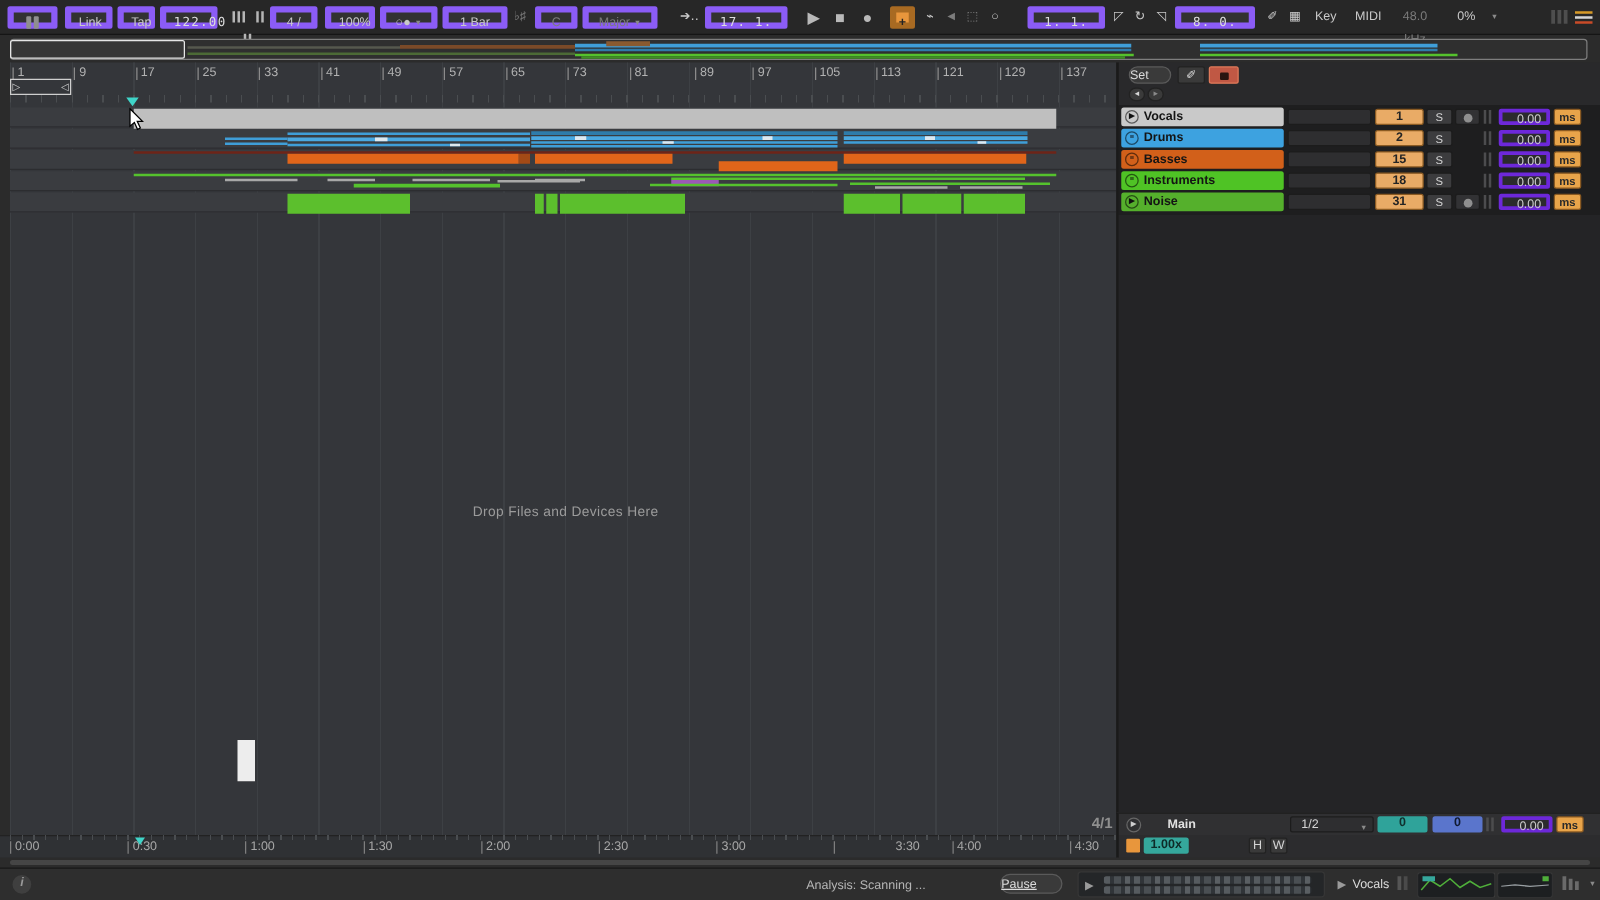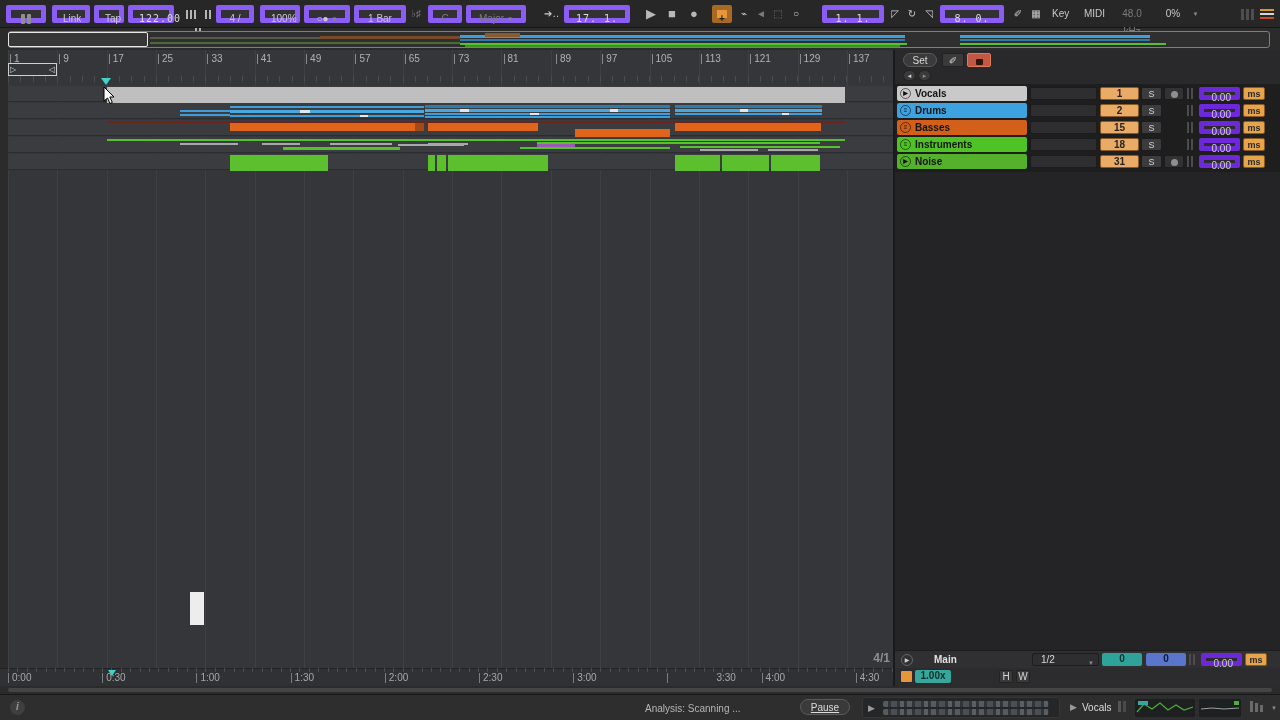--- a/index.html
+++ b/index.html
@@ -42,37 +42,37 @@
   .row-bg { position:absolute; left:8px; width:885px; height:16px; background:#3a3c40; border-bottom:1px solid #2c2d30; }
   #loop-brace { left:8px; top:63px; width:49px; height:13px; border:1px solid #cfcfcf; color:#cfcfcf; font-size:8px; line-height:11px; }
   #loop-brace .l { position:absolute; left:1px; } #loop-brace .r { position:absolute; right:1px; }
   .tri-down { width:0; height:0; border-left:5px solid transparent; border-right:5px solid transparent; border-top:7px solid #3fd4c8; }
   #drop-hint { left:260px; top:404px; width:385px; text-align:center; color:#9b9b9b; font-size:11px; letter-spacing:0.3px; }
 
   
   #right-panel { left:893px; top:50px; width:387px; height:600px; background:#29292b; border-left:2px solid #1a1a1a; }
   #rp-lower { left:895px; top:172px; width:385px; height:478px; background:#242426; }
   #rp-rowzone { left:895px; top:84px; width:385px; height:88px; background:#1e1e1f; }
-  .pill { border-radius:8px; background:#3a3a3a; border:1px solid #5a5a5a; color:#dcdcdc; text-align:center; }
+  .pill { border-radius:8px; background:#3a3a3a; border:1px solid #5a5a5a; color:#dcdcdc; }
   .sq-btn { border-radius:2px; background:#3a3a3a; border:1px solid #222; color:#d5d5d5; text-align:center; }
   .track-row { position:absolute; left:895px; width:385px; height:16px; }
   .tname { position:absolute; left:2px; top:0; width:130px; height:15px; border-radius:2px; color:#141414; font-weight:bold;
            font-size:10px; line-height:15px; padding-left:18px; }
   .ticon { position:absolute; left:3px; top:2px; width:11px; height:11px; border:1px solid rgba(0,0,0,0.55); border-radius:50%;
            font-size:6px; line-height:9px; text-align:center; color:#101010; }
   .tblank { position:absolute; left:135px; top:1px; width:67px; height:13px; background:#2e2e30; border:1px solid #1c1c1c; border-radius:2px;}
   .tnum { position:absolute; left:205px; top:1px; width:39px; height:13px; background:#e9ab66; border:1px solid #8a5a22;
           border-radius:2px; color:#242424; font-weight:bold; text-align:center; line-height:12px; }
   .tsolo { position:absolute; left:246px; top:1px; width:21px; height:13px; background:#3c3c3e; border:1px solid #1c1c1c;
            border-radius:2px; color:#d8d8d8; text-align:center; line-height:12px; font-size:9px; }
   .tarm { position:absolute; left:269px; top:1px; width:20px; height:13px; background:#323234; border:1px solid #1c1c1c; border-radius:2px; }
   .tarm i { position:absolute; left:6px; top:3px; width:7px; height:7px; border-radius:50%; background:#8f8f8f; }
   .tmeter { position:absolute; left:292px; top:2px; width:9px; height:11px; }
   .tmeter i { position:absolute; top:0; width:2px; height:11px; background:#4c4c4e; }
-  .tdelay { position:absolute; left:304px; top:1px; width:41px; height:13px; background:#2b2b2d; border:5px solid #6d28d9;
+  .tdelay { position:absolute; left:304px; top:1px; width:41px; height:13px; background:#2b2b2d; border:3px solid #6d28d9;
             border-radius:2px; color:#cccccc; text-align:right; padding-right:4px; line-height:12px; }
   .tms { position:absolute; left:348px; top:1px; width:22px; height:13px; background:#e8a44a; border:1px solid #8a5a22;
          border-radius:2px; color:#2a2a2a; font-weight:bold; text-align:center; line-height:12px; font-size:9px; }
 
   
   #main-track-row { left:893px; top:650px; width:387px; height:18px; background:#303032; border-left:2px solid #1a1a1a; border-top:1px solid #1c1c1c;}
   #time-ruler { left:0; top:668px; width:893px; height:18px; background:#2f3134; border-top:1px solid #222; }
   #time-ticks { left:8px; top:668px; width:885px; height:4px;
       background-image:repeating-linear-gradient(to right,#4a4d50 0px,#4a4d50 1px,transparent 1px,transparent 9.4px); }
   .time-label { position:absolute; top:673px; font-size:10px; color:#a8a8a8; border-left:1px solid #7e7e7e; padding-left:3px; height:10px; line-height:10px; }
@@ -226,20 +226,21 @@
       <div class="abs" style="left: 768px; top: 149px; width: 50px; height: 2px; background: rgb(168, 168, 168);"></div>
       <div class="abs" style="left: 230px; top: 155px; width: 98px; height: 16px; background: rgb(92, 191, 45);"></div>
       <div class="abs" style="left: 428px; top: 155px; width: 7px; height: 16px; background: rgb(92, 191, 45);"></div>
       <div class="abs" style="left: 437px; top: 155px; width: 9px; height: 16px; background: rgb(92, 191, 45);"></div>
       <div class="abs" style="left: 448px; top: 155px; width: 100px; height: 16px; background: rgb(92, 191, 45);"></div>
       <div class="abs" style="left: 675px; top: 155px; width: 45px; height: 16px; background: rgb(92, 191, 45);"></div>
       <div class="abs" style="left: 722px; top: 155px; width: 47px; height: 16px; background: rgb(92, 191, 45);"></div>
       <div class="abs" style="left: 771px; top: 155px; width: 49px; height: 16px; background: rgb(92, 191, 45);"></div>
       <div class="abs" style="left: 190px; top: 592px; width: 14px; height: 33px; background: rgb(237, 237, 237);"></div>
     </div>
+  <div id="drop-hint" class="abs">Drop Files and Devices Here</div>
   <svg class="abs" style="left:103px;top:86px;" width="14" height="20">
     <path d="M1,1 L1,15 L4.5,12 L7,17.5 L9.3,16.4 L6.8,11 L11,11 Z" fill="#ffffff" stroke="#000000" stroke-width="1"></path>
   </svg>
 
   <div id="right-panel" class="abs"></div>
   <div id="rp-rowzone" class="abs"></div>
   <div id="rp-lower" class="abs"></div>
   <div class="abs pill" style="left:903px;top:53px;width:34px;height:14px;line-height:13px;"><span>Set</span></div>
   <div class="abs sq-btn" style="left:942px;top:53px;width:22px;height:14px;line-height:13px;"><span>✐</span></div>
   <div class="abs sq-btn" style="left:967px;top:53px;width:24px;height:14px;line-height:13px;background:#c05844;border-color:#e07a5a;color:#1d1d1d;">

